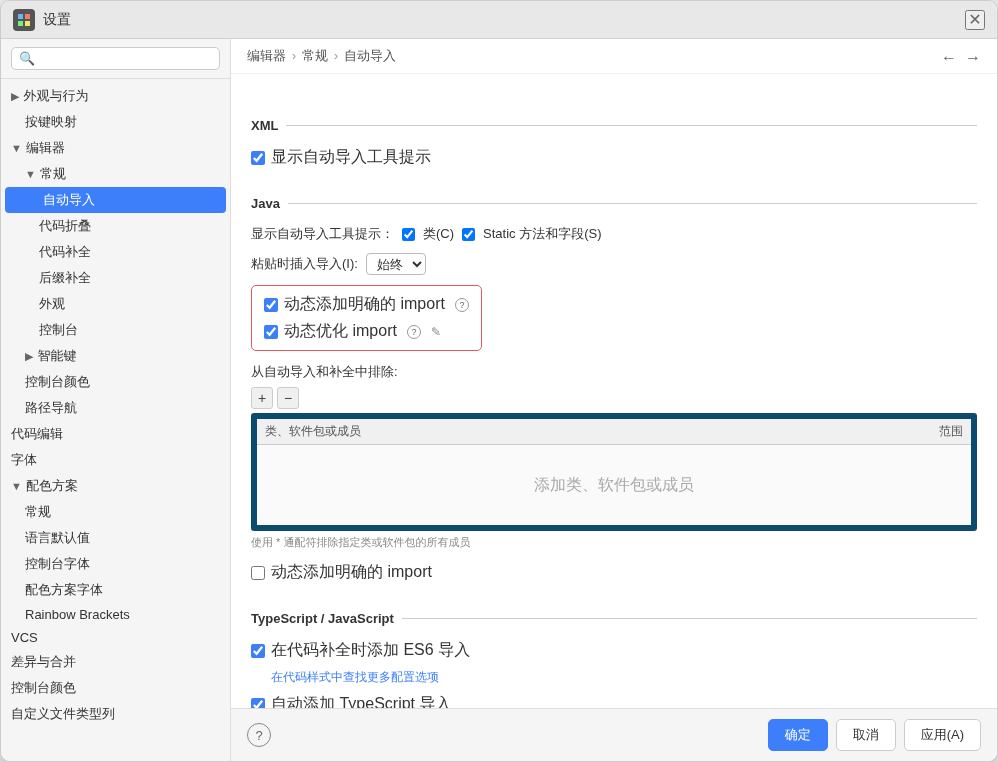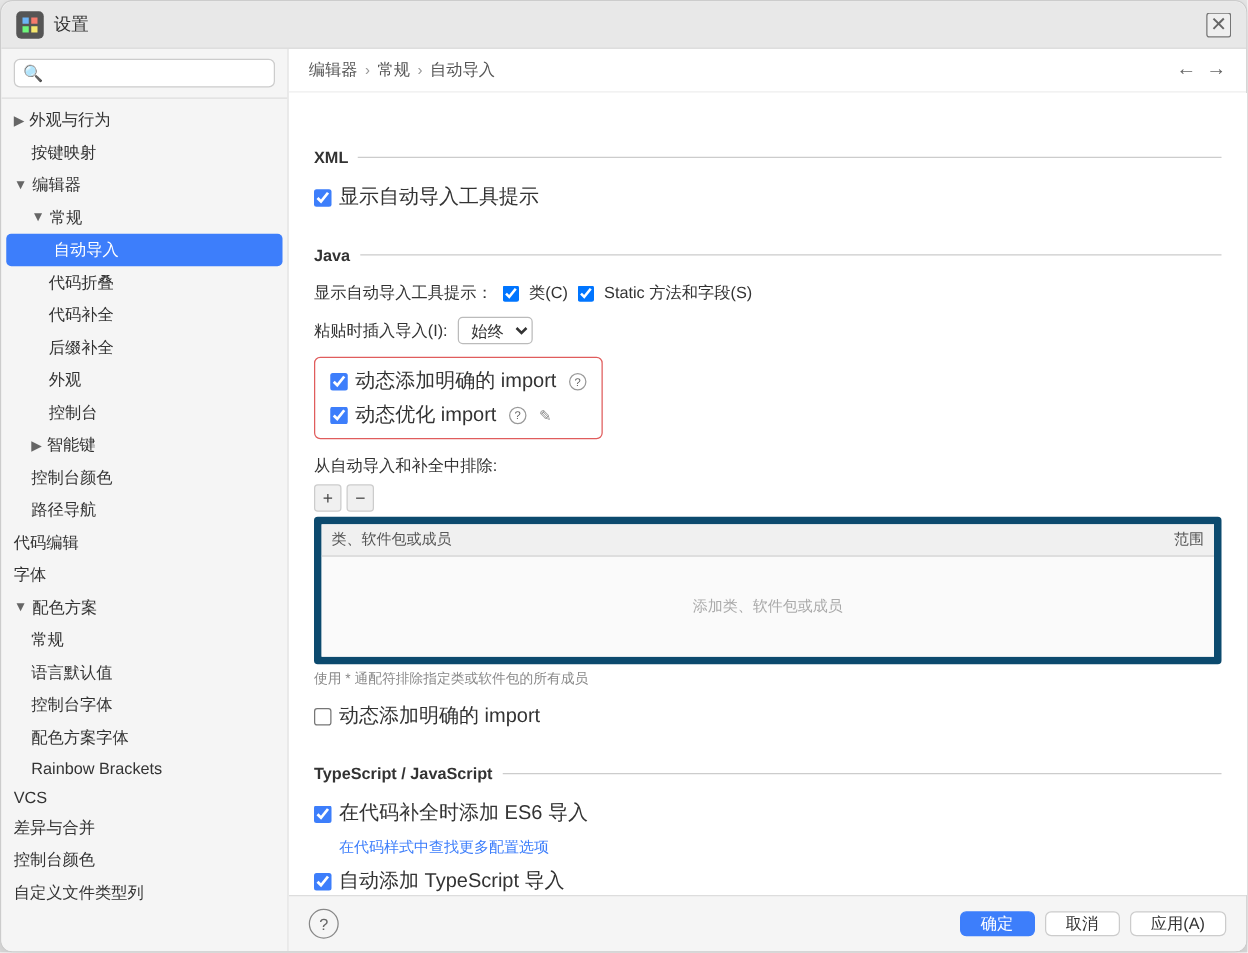--- a/index.html
+++ b/index.html
@@ -289,21 +289,21 @@
       display: flex;
       flex-direction: column;
       align-items: center;
       justify-content: center;
       padding: 10px;
       background: #fafafa;
     }
     .table-placeholder {
       text-align: center;
       color: #aaa;
-      font-size: 12px;
+      font-size: 16px;
       line-height: 1.8;
     }
     .hint-text {
       font-size: 11px;
       color: #888;
       margin-top: 4px;
     }
     
     .footer {
       display: flex;
@@ -319,21 +319,21 @@
       border-radius: 50%;
       border: 1.5px solid #888;
       background: none;
       display: flex; align-items: center; justify-content: center;
       cursor: pointer;
       color: #666;
       font-size: 13px;
     }
     .footer-spacer { flex: 1; }
     .footer-btn {
-      height: 20px;
+      height: 32px;
       padding: 0 16px;
       border-radius: 5px;
       border: 1px solid #ccc;
       background: #fff;
       font-size: 13px;
       cursor: pointer;
       color: #333;
     }
     .footer-btn.primary {
       background: #3d7efb;

